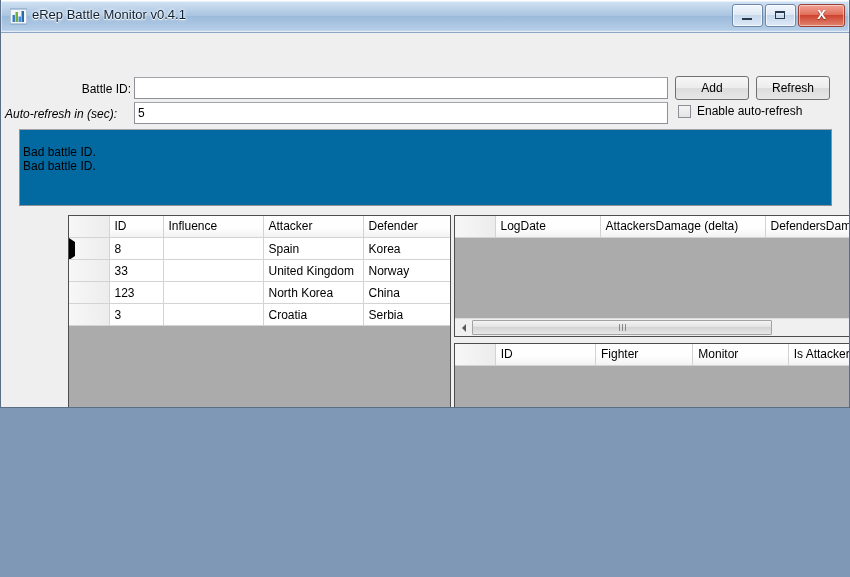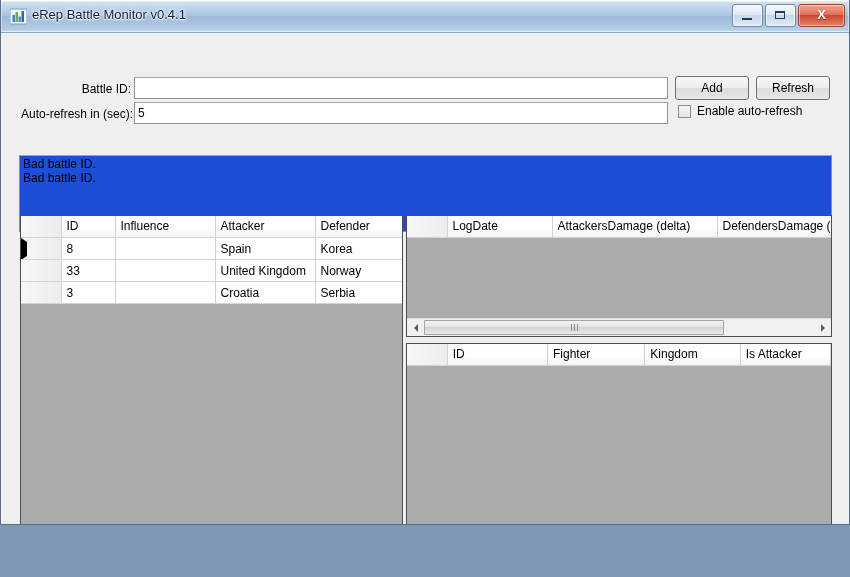--- a/index.html
+++ b/index.html
@@ -5,21 +5,21 @@
   html, body {
     margin: 0; padding: 0;
     background: #7f98b5;
   }
   body {
     font-family: "Liberation Sans", sans-serif;
     -webkit-font-smoothing: none;
   }
   .window {
     position: relative;
-    width: 850px; height: 525px;
+    width: 850px; height: 408px;
     box-sizing: border-box;
     background: #efefef;
     border: 1px solid #5a6e86;
     border-top: none;
     overflow: hidden;
   }
   
   .titlebar {
     position: relative;
     height: 31px;
@@ -120,39 +120,39 @@
     box-sizing: border-box;
     border: 1px solid #8b8f95;
     background: linear-gradient(to bottom,#f4f4f4,#e4e4e4);
   }
   
   .logbox {
     position: absolute;
     box-sizing: border-box;
     border: 1px solid #8d9097;
     border-top-color: #a1a3a8;
-    background: #1d4ed8;
-    overflow: hidden;
-    padding: 1px 3px;
-    margin-top: 26px;
+    background: #0369a1;
+    overflow: hidden;
+    padding: 15px 3px;
   }
   .logline {
     font-family: "Liberation Sans", sans-serif;
     font-size: 12px;
     line-height: 14px;
     color: #000;
     white-space: nowrap;
   }
   
   .grid {
     position: absolute;
     box-sizing: border-box;
     border: 1px solid #4d4d4d;
     background: #ababab;
     overflow: hidden;
+    margin-left: 48px;
   }
   .grid-inner {
     position: absolute;
     left: 0; top: 0; right: 0; bottom: 17px;
     overflow: hidden;
   }
   table.dg {
     border-collapse: collapse;
     table-layout: fixed;
     background: transparent;
@@ -274,21 +274,21 @@
   </div>
 
   <div class="client">
 
     <div class="lbl" style="left:20px; top:49px; width:110px;text-align:right;">Battle ID:</div>
     <input class="tbox" style="left: 133px; top: 44px; width: 534px; height: 22px;" value="">
 
     <div class="btn" style="left:674px; top:43px; width:74px; height:24px; line-height:22px; text-align:center;">Add</div>
     <div class="btn" style="left:755px; top:43px; width:74px; height:24px; line-height:22px; text-align:center;">Refresh</div>
 
-    <div class="lbl" style="left:20px; top:74px; width:110px;">Auto-refresh in (sec):</div>
+    <div class="lbl" style="left:4px; top:74px; width:110px;font-style:italic;">Auto-refresh in (sec):</div>
     <input class="tbox" style="left: 133px; top: 69px; width: 534px; height: 22px;" value="5">
 
     <div class="chk-wrap" style="left:677px; top:71px;align-items:flex-end;">
       <span class="chk"></span>
       <span>Enable auto-refresh</span>
     </div>
 
     <div class="logbox" style="left:18px; top:96px; width:813px; height:77px;">
       <div class="logline">Bad battle ID.</div>
       <div class="logline">Bad battle ID.</div>
@@ -325,20 +325,27 @@
             </tr>
             <tr>
               <td class="rowhdr"></td>
               <td>33</td>
               <td></td>
               <td>United Kingdom</td>
               <td>Norway</td>
             </tr>
             <tr>
               <td class="rowhdr"></td>
+              <td>123</td>
+              <td></td>
+              <td>North Korea</td>
+              <td>China</td>
+            </tr>
+            <tr>
+              <td class="rowhdr"></td>
               <td>3</td>
               <td></td>
               <td>Croatia</td>
               <td>Serbia</td>
             </tr>
           </tbody>
         </table>
       </div>
       <div class="hscroll">
         <div class="sb-arrow">
@@ -406,21 +413,21 @@
               <col style="width:100px">
               <col style="width:97px">
             <col style="width:95px">
               <col style="width:90px">
           </colgroup>
           <thead>
             <tr>
               <th class="rowhdr"></th>
               <th>ID</th>
               <th>Fighter</th>
-              <th>Kingdom</th>
+              <th>Monitor</th>
               <th>Is Attacker</th>
             </tr>
           </thead>
           <tbody></tbody>
         </table>
       </div>
       <div class="hscroll">
         <div class="sb-arrow">
             <span class="tri-l"></span>
           </div>

